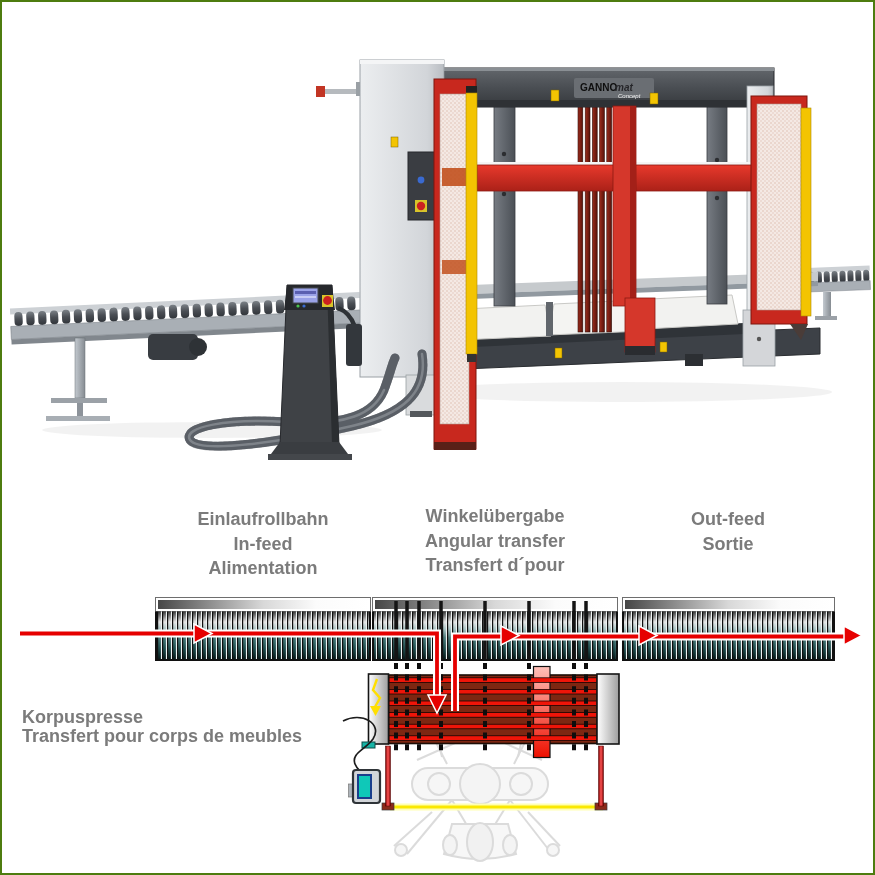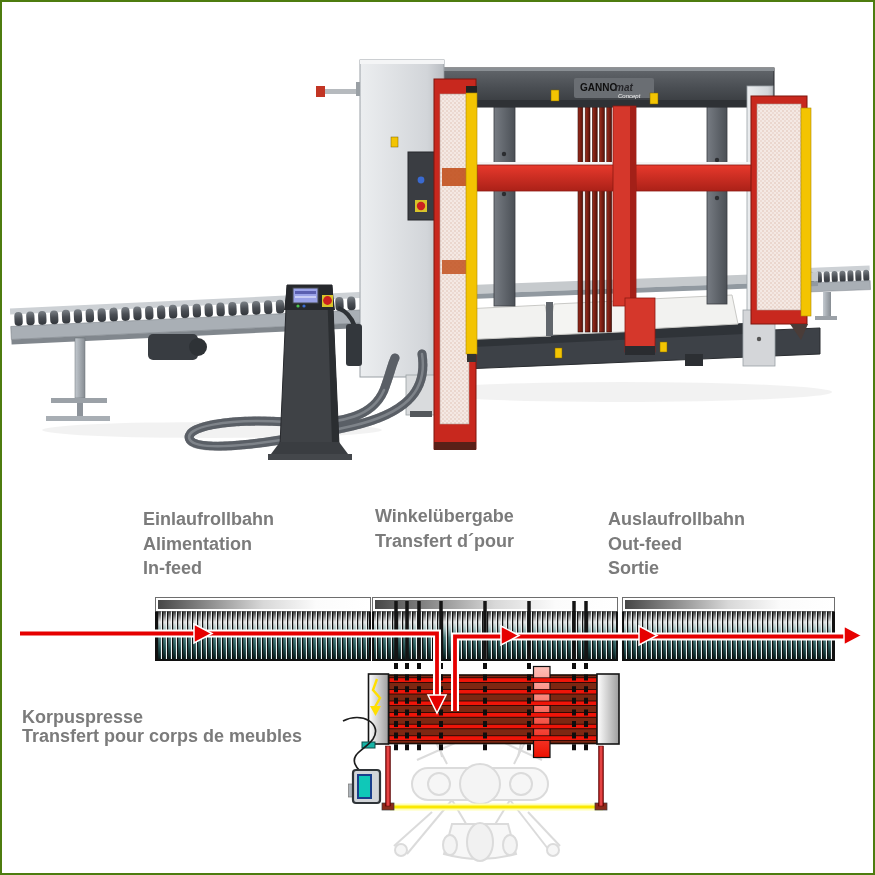--- a/index.html
+++ b/index.html
@@ -4,21 +4,21 @@
 <style>
   html,body{margin:0;padding:0;background:#fff;}
   .canvas{
     position:relative;width:875px;height:875px;box-sizing:border-box;
     background:#ffffff;border:2px solid #4d7c0f;overflow:hidden;
     font-family:"Liberation Sans",sans-serif;
   }
   .gfx{position:absolute;left:0;top:0;width:875px;height:875px;}
   .lbl{
     position:absolute;font-weight:bold;color:#7b7b7b;font-size:18px;
-    line-height:24.5px;white-space:nowrap;
+    line-height:24.5px;text-align:center;white-space:nowrap;
   }
   .lbl.press{line-height:19px;text-align:left;}
   svg text{font-family:"Liberation Sans",sans-serif;}
 </style>
 </head>
 <body>
 
 <div class="canvas">
 
 <svg class="gfx" viewBox="0 0 875 875">
@@ -393,29 +393,29 @@
       <polygon points="499,624 517,633.5 499,643" fill="#e60000" stroke="#ffffff" stroke-width="1.5"></polygon>
       <polygon points="637,624 655,633.5 637,643" fill="#e60000" stroke="#ffffff" stroke-width="1.5"></polygon>
       <polygon points="842,624 860,633.5 842,643" fill="#e60000" stroke="#ffffff" stroke-width="1.5"></polygon>
       <polygon points="426,693 444,693 435,711" fill="#e60000" stroke="#ffffff" stroke-width="1.5"></polygon>
     </g>
   </g>
 </svg>
 
 <div class="lbl" style="left:141px;top:505px;width:240px;">
   <div>Einlaufrollbahn</div>
+  <div>In-feed</div>
   <div>Alimentation</div>
-  <div>In-feed</div>
 </div>
 <div class="lbl" style="left:373px;top:502px;width:240px;">
   <div>Winkelübergabe</div>
+  <div>Angular transfer</div>
   <div>Transfert d´pour</div>
 </div>
 <div class="lbl" style="left:606px;top:505px;width:240px;">
-  <div>Auslaufrollbahn</div>
   <div>Out-feed</div>
   <div>Sortie</div>
 </div>
 <div class="lbl press" style="left:20px;top:706px;width:317px;">
   <div>Korpuspresse</div>
   <div>Transfert pour corps de meubles</div>
 </div>
 
 </div>
 

